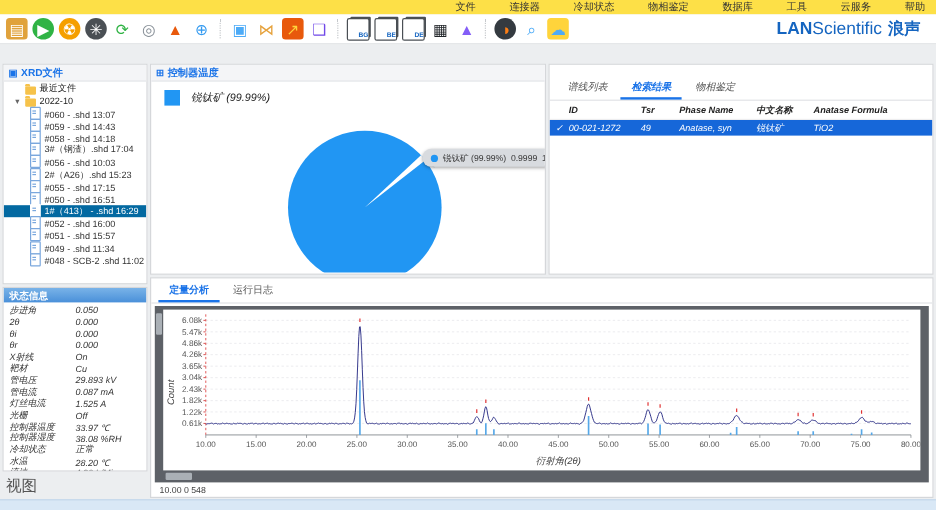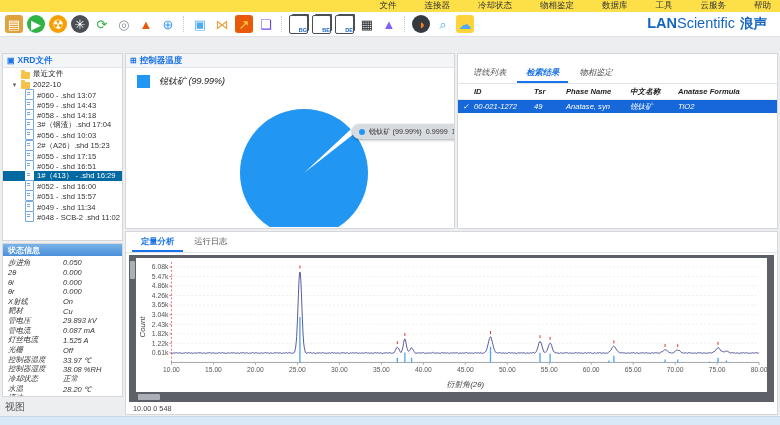--- a/index.html
+++ b/index.html
@@ -49,21 +49,21 @@
   .file-ic::before{content:"";position:absolute;left:1px;top:2px;width:3px;height:1px;background:#7aa7dd;box-shadow:0 2px 0 #7aa7dd;}
   .tree-row.selected{background:#0369a1;color:#fff;}
   .tree-row.selected .file-ic{border-color:#fff;}
 
   .status-panel{height:154px;flex:none;display:flex;flex-direction:column;overflow:hidden;}
   .status-header{height:12px;background:linear-gradient(#79b3e8,#4a90d9);color:#fff;font-size:8px;font-weight:bold;
                  display:flex;align-items:center;padding:0 5px;flex:none;}
   .status-rows{flex:1;padding:2px 5px;font-size:7.5px;color:#333;font-style:italic;}
   .status-row{height:9.7px;display:flex;align-items:center;}
   .status-row .k{flex:0 0 55px;}
-  .left-footer{font-size:10px;color:#555;padding:1px 3px;}
+  .left-footer{font-size:13px;color:#555;padding:1px 3px;}
 
   
   .main{flex:1;display:flex;flex-direction:column;gap:2px;min-width:0;}
   .top-row{height:176px;display:flex;gap:2px;flex:none;}
 
   
   .qual-panel{width:330px;flex:none;position:relative;overflow:hidden;}
   .legend{position:absolute;top:21px;left:11px;display:flex;align-items:center;gap:9px;}
   .legend-swatch{width:13px;height:13px;background:#2196f3;}
   .legend-label{font-size:9px;font-style:italic;color:#222;}

